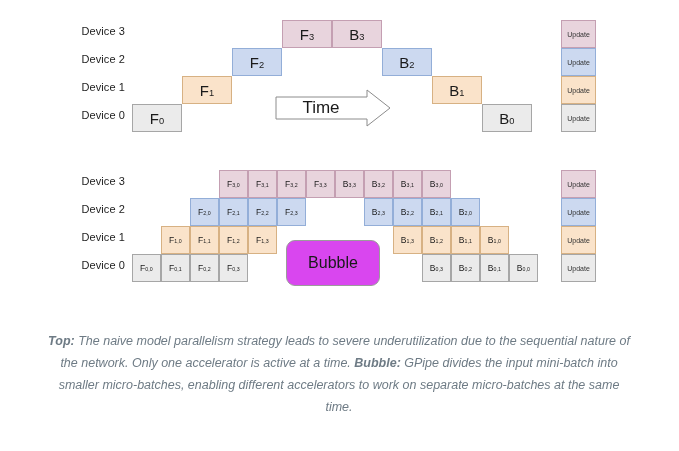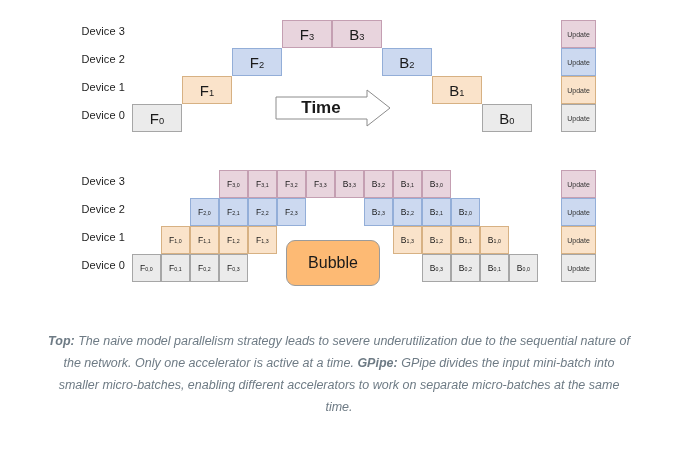--- a/index.html
+++ b/index.html
@@ -62,21 +62,20 @@
   .d2 { background: #ccd9f0; border-color: #93aed8; }
   .d3 { background: #e8d4dd; border-color: #c49fb2; }
 
   
   .time-arrow {
     position: absolute;
     left: 275px;
     top: 89px;
     width: 116px;
     height: 38px;
-    font-weight: bold;
   }
   .time-arrow svg { display: block; }
   .time-arrow .time-text {
     position: absolute;
     left: 0; top: 0;
     width: 92px;
     height: 38px;
     display: flex;
     align-items: center;
     justify-content: center;
@@ -87,21 +86,21 @@
   
   .bubble {
     position: absolute;
     left: 286px;
     top: 240px;
     width: 94px;
     height: 46px;
     box-sizing: border-box;
     border: 1px solid #9b9b9b;
     border-radius: 9px;
-    background: #fdba74;
+    background: #d946ef;
     display: flex;
     align-items: center;
     justify-content: center;
     font-size: 16px;
     color: #1a1a1a;
   }
 
   
   .caption {
     position: absolute;
@@ -312,16 +311,16 @@
         <div class="cell upd d2" style="left: 561px; top: 198px; width: 35px; height: 28px;">Update</div>
         <div class="cell upd d3" style="left: 561px; top: 170px; width: 35px; height: 28px;">Update</div>
       </div>
 
     <div class="bubble">
       <span>Bubble</span>
     </div>
   </div>
 
   <div class="caption">
-    <b>Top:</b><span> The naive model parallelism strategy leads to severe underutilization due to the sequential nature of the network. Only one accelerator is active at a time. </span><b>GPipe:</b><span> GPipe divides the input mini-batch into smaller micro-batches, enabling different accelerators to work on separate micro-batches at the same time.</span>
+    <b>Top:</b><span> The naive model parallelism strategy leads to severe underutilization due to the sequential nature of the network. Only one accelerator is active at a time. </span><b>Bubble:</b><span> GPipe divides the input mini-batch into smaller micro-batches, enabling different accelerators to work on separate micro-batches at the same time.</span>
   </div>
 
 </div>
 
 </body></html>

